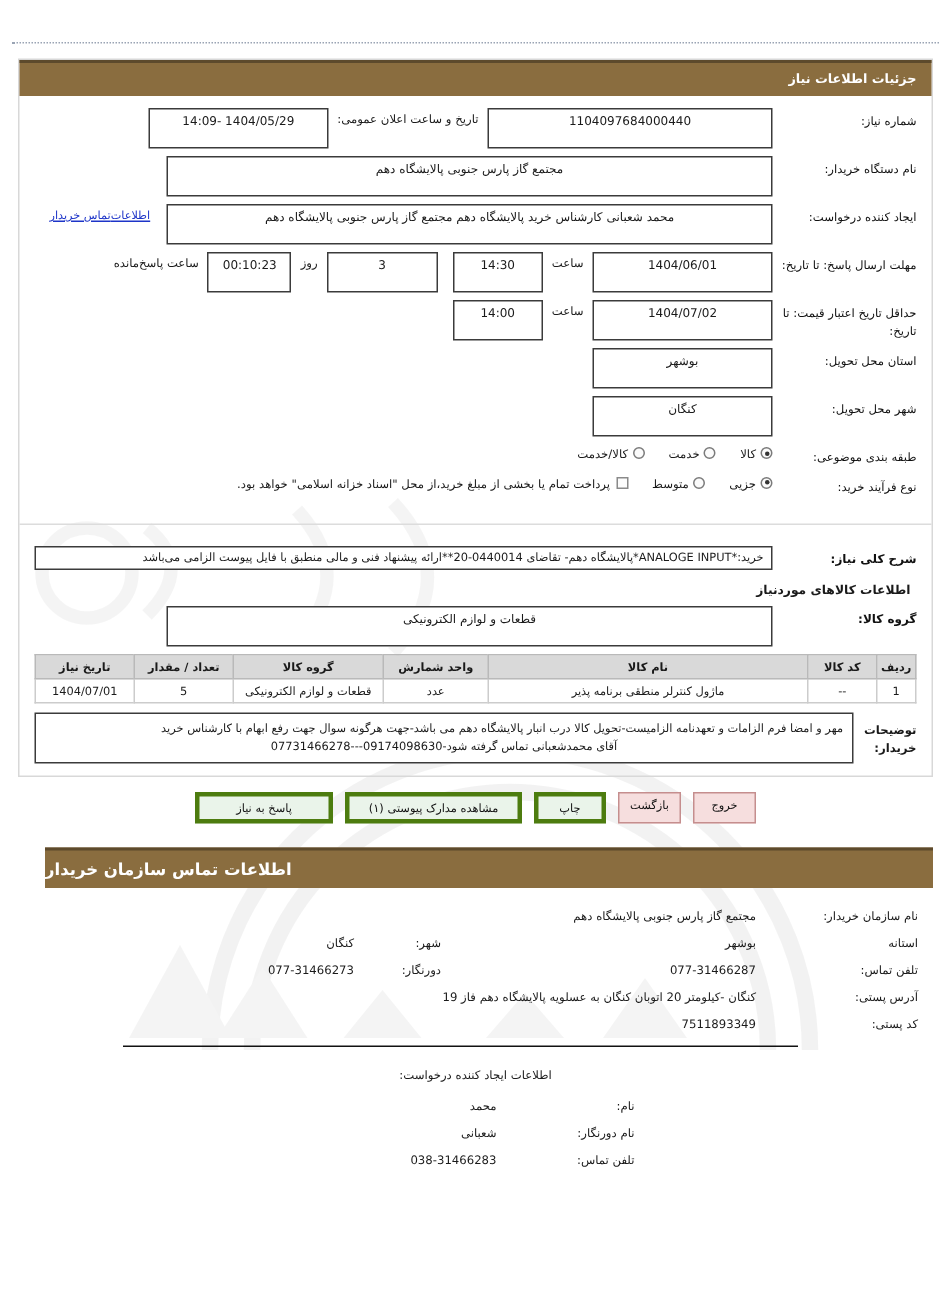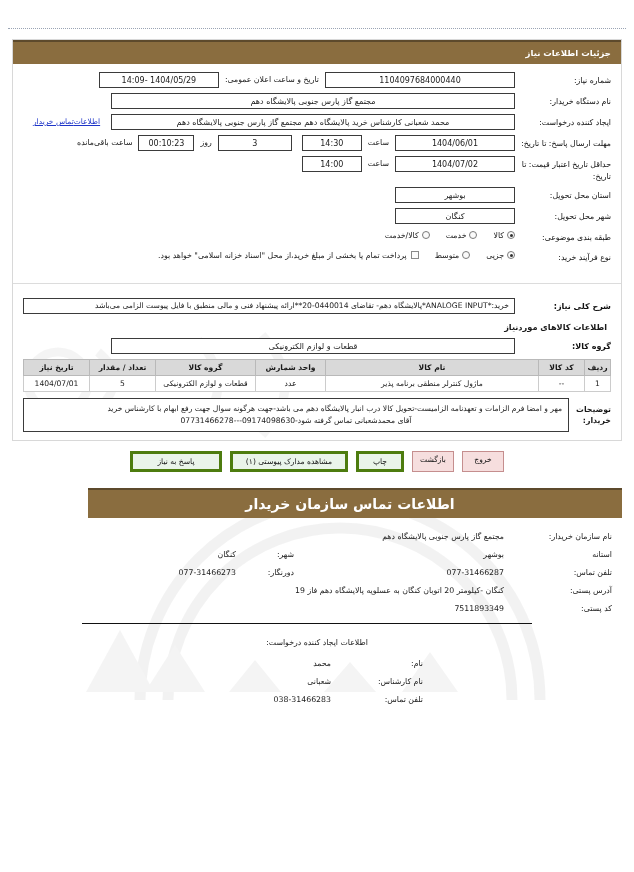--- a/index.html
+++ b/index.html
@@ -74,21 +74,21 @@
     text-align: right;
     padding-top: 3px;
     padding-left: 6px;
     font-size: 7.8px;
     line-height: 1.5;
     color: #111;
   }
   .fld {
     border: 1px solid #3b3b3b;
     background: #ffffff;
-    height: 16px;
+    height: 27px;
     line-height: 15px;
     padding: 0 5px;
     font-size: 8px;
     text-align: center;
     overflow: hidden;
     white-space: nowrap;
   }
   .fld.wide { width: 190px; }
   .fld.mid  { width: 120px; }
   .fld.sm   { width: 60px; }
@@ -235,27 +235,27 @@
     border: 1px solid #c58e8e;
     width: 42px;
   }
 
   
   .contact-bar-wrap { margin: 16px 12px 0 12px; }
   .contact-bar {
     background: #8a6d3f;
     color: #fff;
     font-weight: bold;
-    font-size: 14px;
+    font-size: 11px;
     padding: 6px 10px 6px 0;
-    text-align: center;
+    text-align: left;
     border-top: 2px solid #5d4a2c;
     position: relative;
     z-index: 2;
-    width: 534px;
+    width: 592px;
   }
   .contact-body {
     padding: 14px 10px 4px 10px;
     margin: 0 12px;
     font-size: 7.8px;
   }
   .crow { display: flex; margin-bottom: 9px; align-items: baseline; }
   .ck {
     width: 108px; min-width: 108px;
     text-align: right; padding-left: 6px;
@@ -336,21 +336,21 @@
 
       <div class="frow">
         <div class="lbl">مهلت ارسال پاسخ: تا تاریخ:</div>
         <div class="fld mid">1404/06/01</div>
         <div class="inline-lbl">ساعت</div>
         <div class="fld sm">14:30</div>
         <div style="width:10px"></div>
         <div class="fld" style="width:74px;">3</div>
         <div class="inline-lbl">روز</div>
         <div class="fld xs">00:10:23</div>
-        <div class="inline-lbl">ساعت باقی‌مانده</div>
+        <div class="inline-lbl">ساعت پاسخ‌مانده</div>
       </div>
 
       <div class="frow">
         <div class="lbl">حداقل تاریخ اعتبار قیمت: تا تاریخ:</div>
         <div class="fld mid">1404/07/02</div>
         <div class="inline-lbl">ساعت</div>
         <div class="fld sm">14:00</div>
       </div>
 
       <div class="frow">
@@ -489,21 +489,21 @@
 
     <div class="divider-line"></div>
 
     <div class="creator-title">اطلاعات ایجاد کننده درخواست:</div>
 
     <div class="crow-c">
       <div class="ckc">نام:</div>
       <div class="cvc">محمد</div>
     </div>
     <div class="crow-c">
-      <div class="ckc">نام کارشناس:</div>
+      <div class="ckc">نام دورنگار:</div>
       <div class="cvc">شعبانی</div>
     </div>
     <div class="crow-c">
       <div class="ckc">تلفن تماس:</div>
       <div class="cvc">038-31466283</div>
     </div>
   </div>
 
 </div>
 

